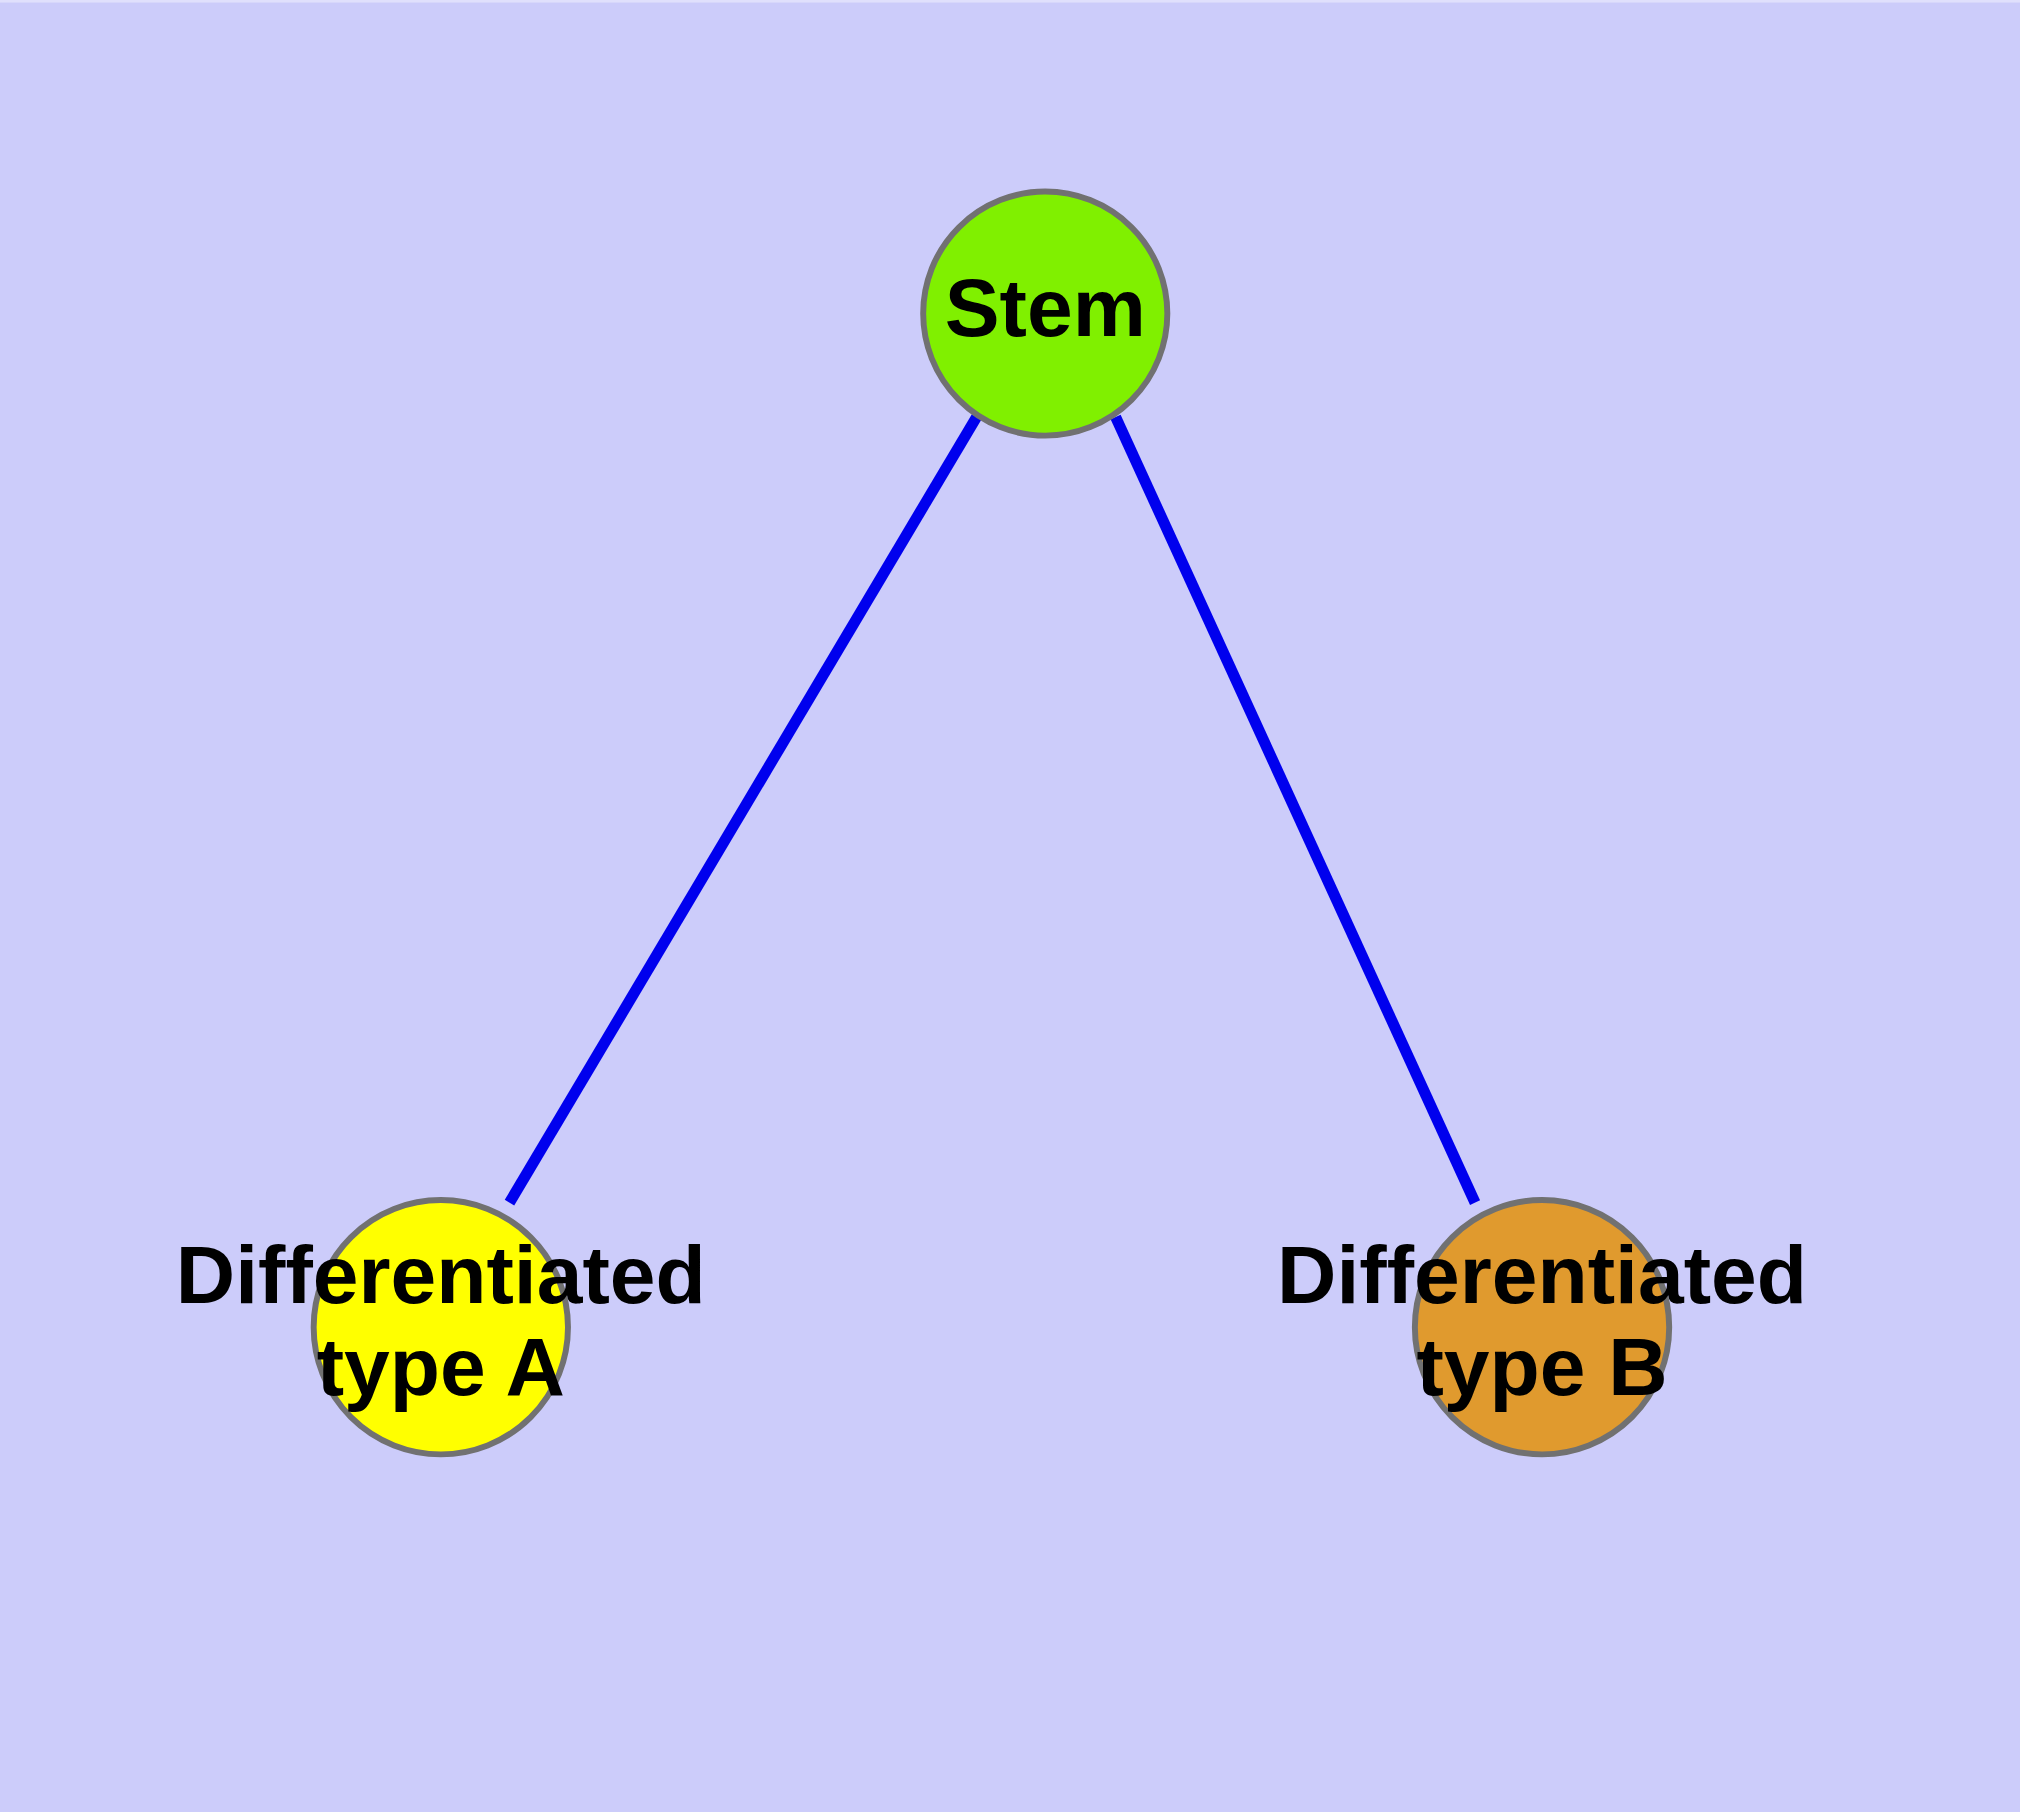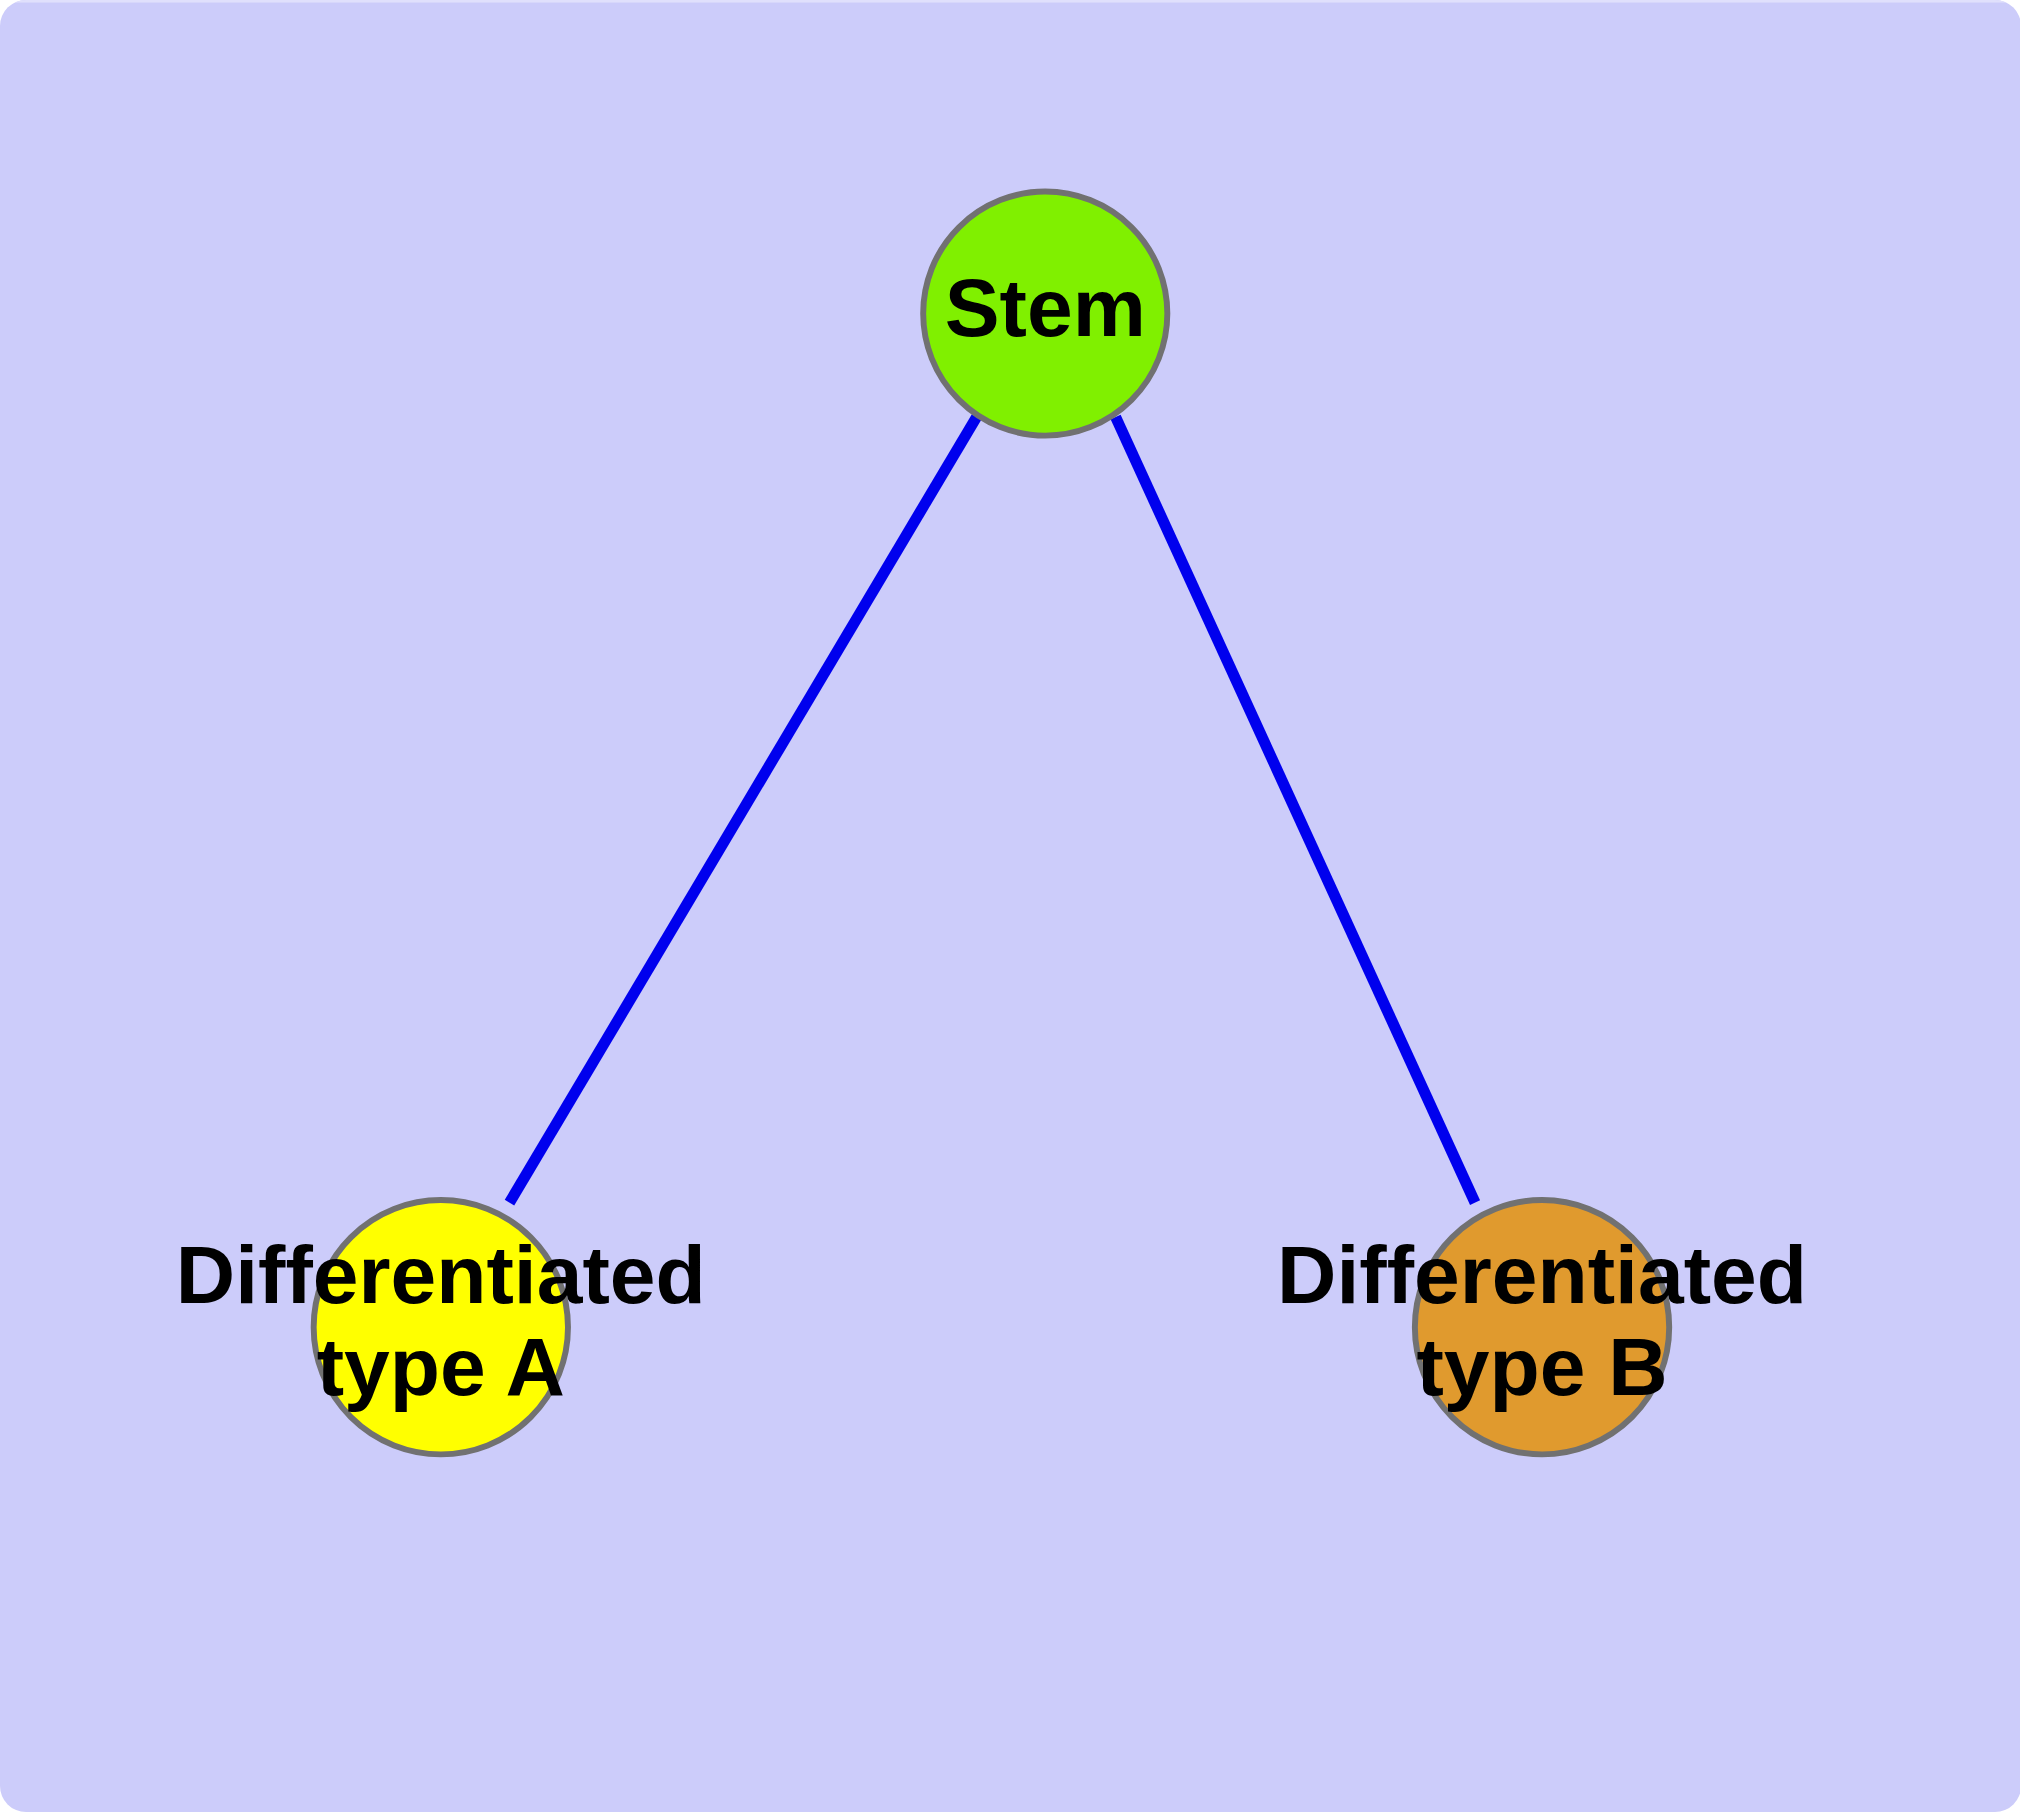--- a/index.html
+++ b/index.html
@@ -28,21 +28,21 @@
     font-weight: bold;
     fill: #000000;
     text-anchor: middle;
     dominant-baseline: middle;
     white-space: pre;
   }
 </style>
 </head>
 <body>
 
-<div id="canvas" style="width: 2021px; height: 1812px; border-radius: 26px;">
+<div id="canvas" style="width: 2021px; height: 1812px;">
   <svg id="graph-svg" viewBox="0 0 2384 2138" preserveAspectRatio="none" xmlns="http://www.w3.org/2000/svg">
 
     <rect id="bg-rect" x="0" y="0" width="2384" height="2138" fill="#ccccfa"></rect>
     <rect id="bg-strip" x="0" y="0" width="2384" height="3" fill="#e0e0fc"></rect>
 
     <g id="edges-group">
       <line id="edge-0" x1="1152" y1="492" x2="601" y2="1419" stroke="#0000ee" stroke-width="13" stroke-linecap="butt"></line>
       <line id="edge-1" x1="1316" y1="492" x2="1740" y2="1419" stroke="#0000ee" stroke-width="13" stroke-linecap="butt"></line>
     </g>
 

